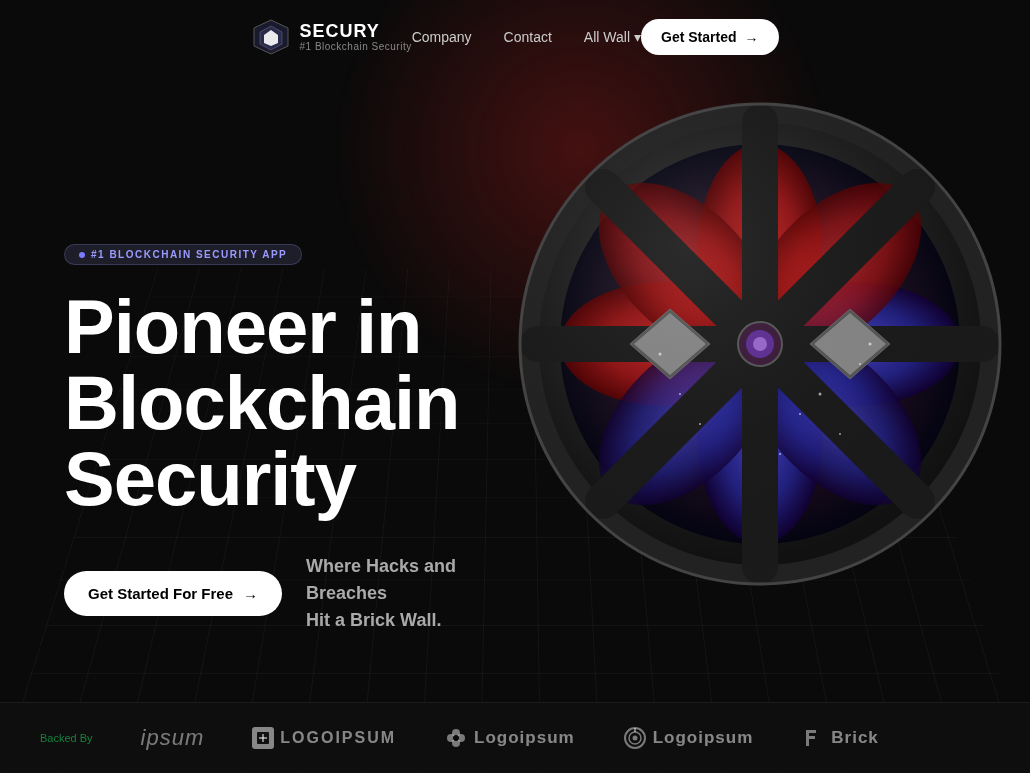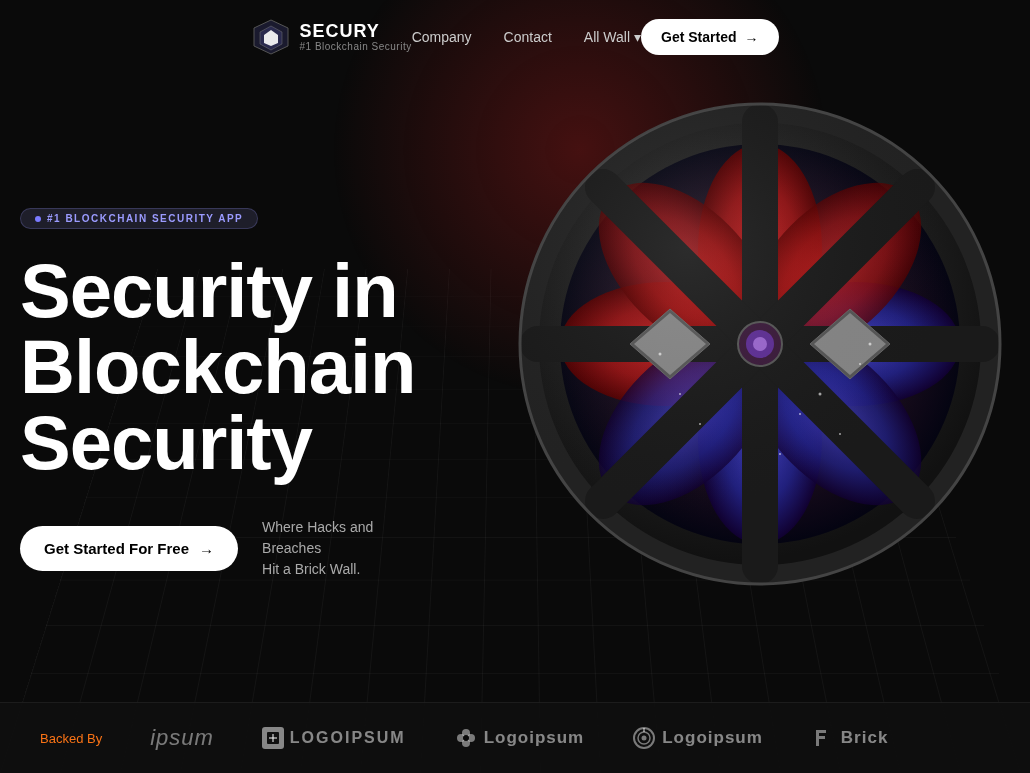--- a/index.html
+++ b/index.html
@@ -109,22 +109,22 @@
       display: flex;
       align-items: center;
       gap: 8px;
     }
 
     
     .hero {
       position: relative;
       z-index: 5;
       display: flex;
-      align-items: center;
-      padding: 60px 40px 0 20px;
+      align-items: flex-end;
+      padding: 60px 40px 0 64px;
       min-height: 560px;
     }
 
     .hero-left {
       flex: 0 0 480px;
       padding-top: 20px;
     }
 
     .badge {
       display: inline-flex;
@@ -176,23 +176,24 @@
       font-size: 15px;
       font-weight: 600;
       cursor: pointer;
       display: flex;
       align-items: center;
       gap: 10px;
     }
 
     .hero-tagline {
       color: #aaa;
-      font-size: 14px;
+      font-size: 18px;
       line-height: 1.5;
       max-width: 160px;
+      font-weight: bold;
     }
 
     
     .hero-orb {
       position: absolute;
       right: -20px;
       top: -30px;
       width: 580px;
       height: 600px;
       display: flex;
@@ -214,22 +215,22 @@
       z-index: 10;
       background: rgba(15,15,15,0.95);
       border-top: 1px solid rgba(255,255,255,0.06);
       padding: 22px 40px;
       display: flex;
       align-items: center;
       gap: 48px;
     }
 
     .backed-label {
-      color: #f97316;
-      font-size: 13px;
+      color: #15803d;
+      font-size: 11px;
       white-space: nowrap;
       flex-shrink: 0;
     }
 
     .logos-list {
       display: flex;
       align-items: center;
       gap: 48px;
       flex: 1;
     }
@@ -306,21 +307,21 @@
 </nav>
 
 <section class="hero">
   <div class="hero-left">
     <div class="badge">
       <div class="badge-dot"></div>
       <span class="badge-text">#1 BLOCKCHAIN SECURITY APP</span>
     </div>
 
     <h1 class="hero-title">
-      <span>Security in</span><br>
+      <span>Pioneer in</span><br>
       <span>Blockchain</span><br>
       <span>Security</span>
     </h1>
 
     <div class="hero-actions">
       <button class="btn-primary">
         <span>Get Started For Free</span>
         <span>→</span>
       </button>
       <p class="hero-tagline">

